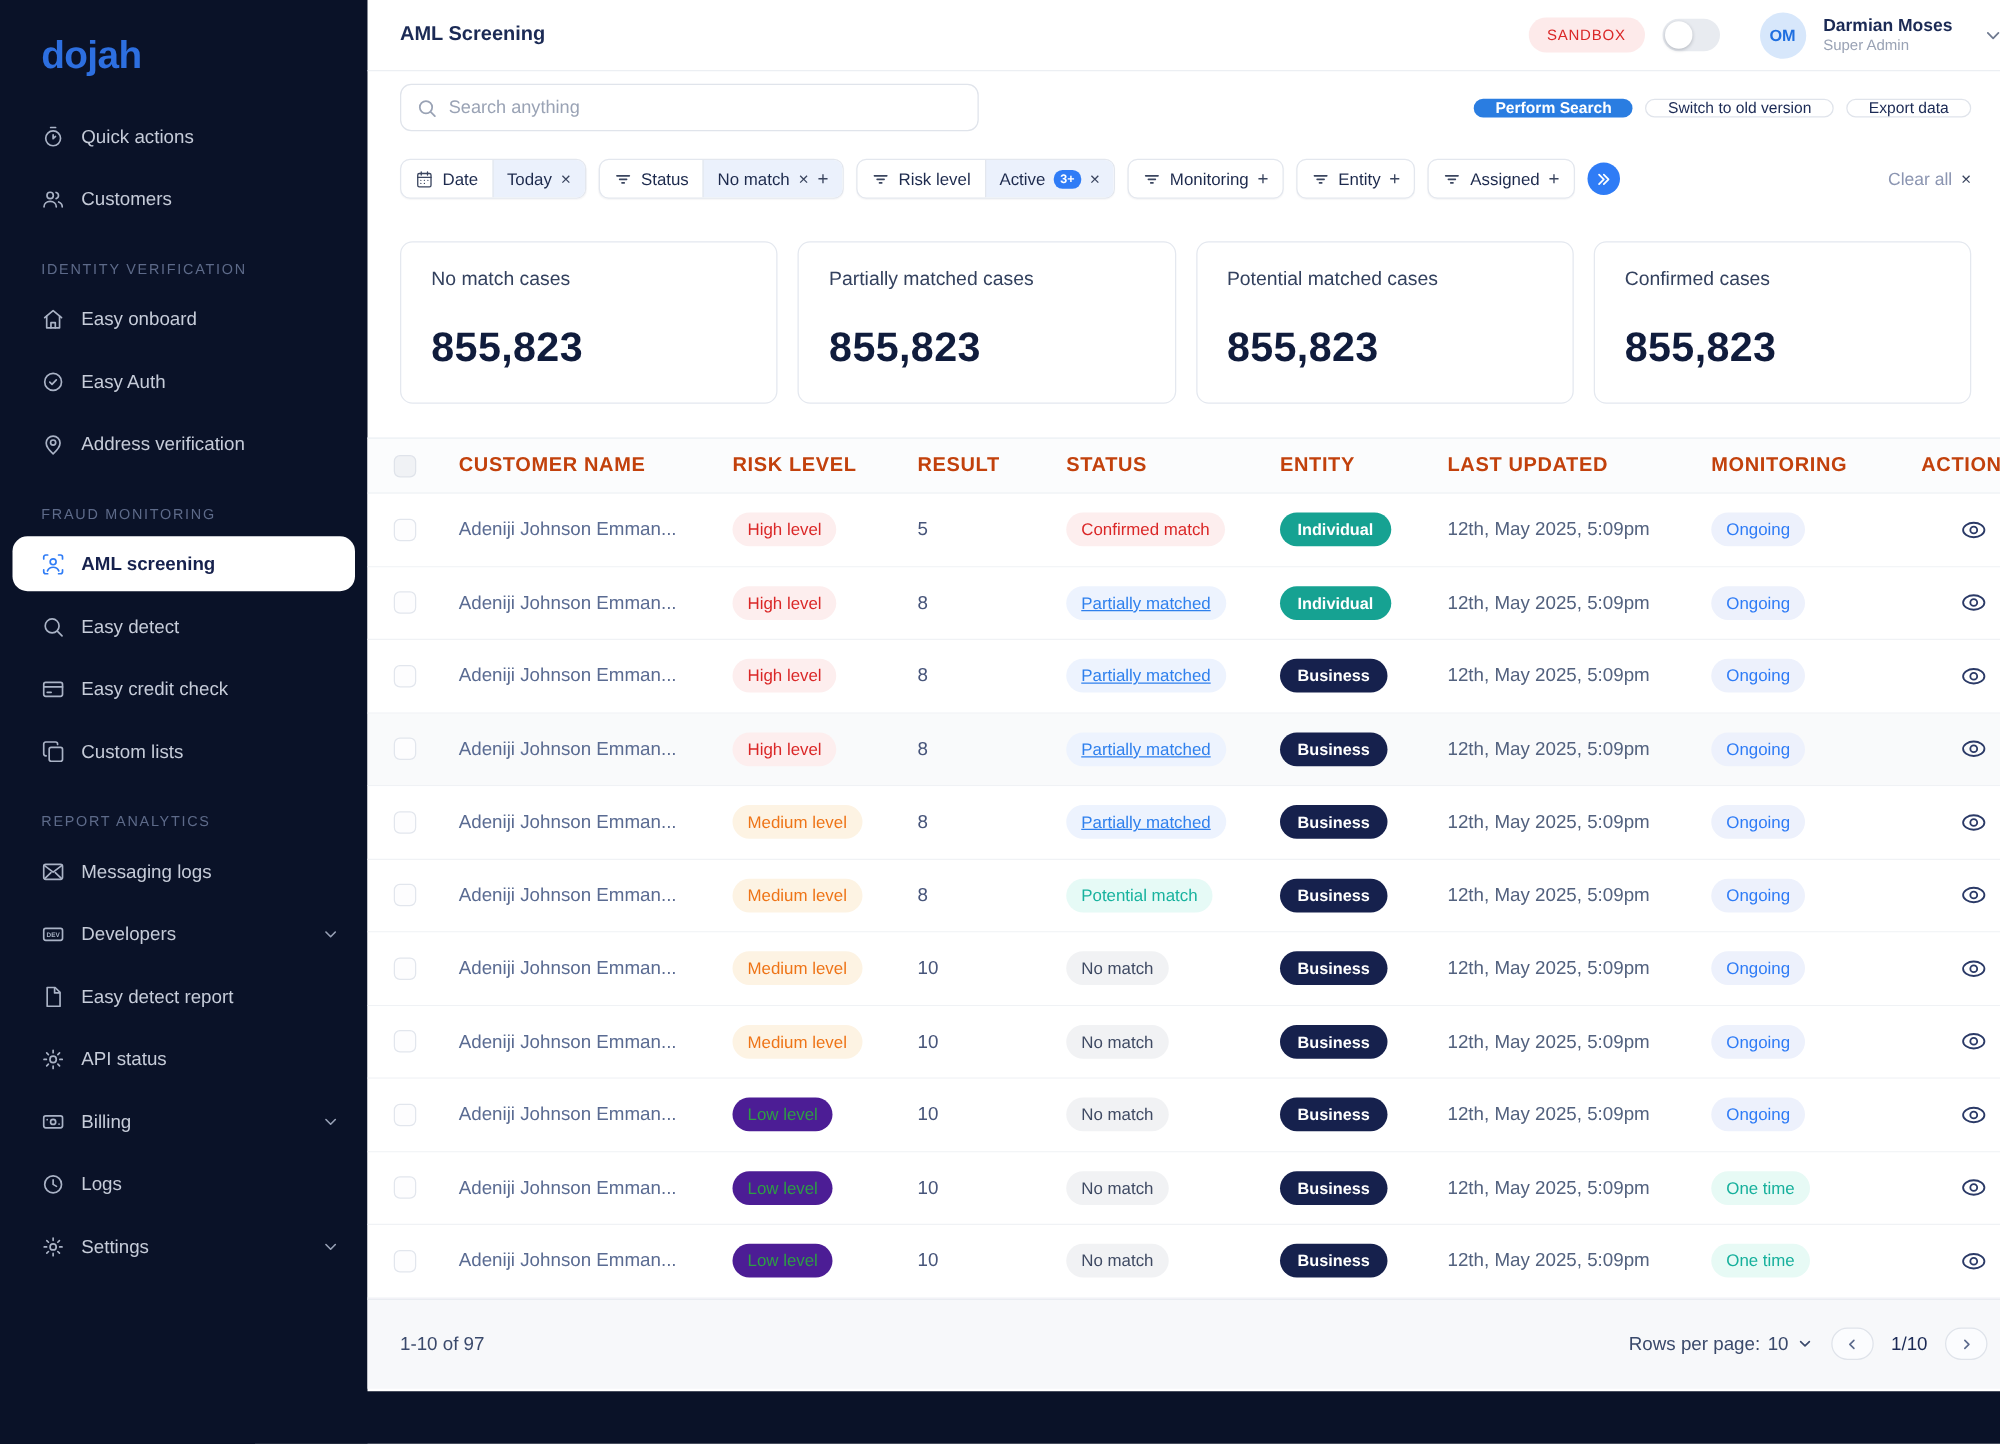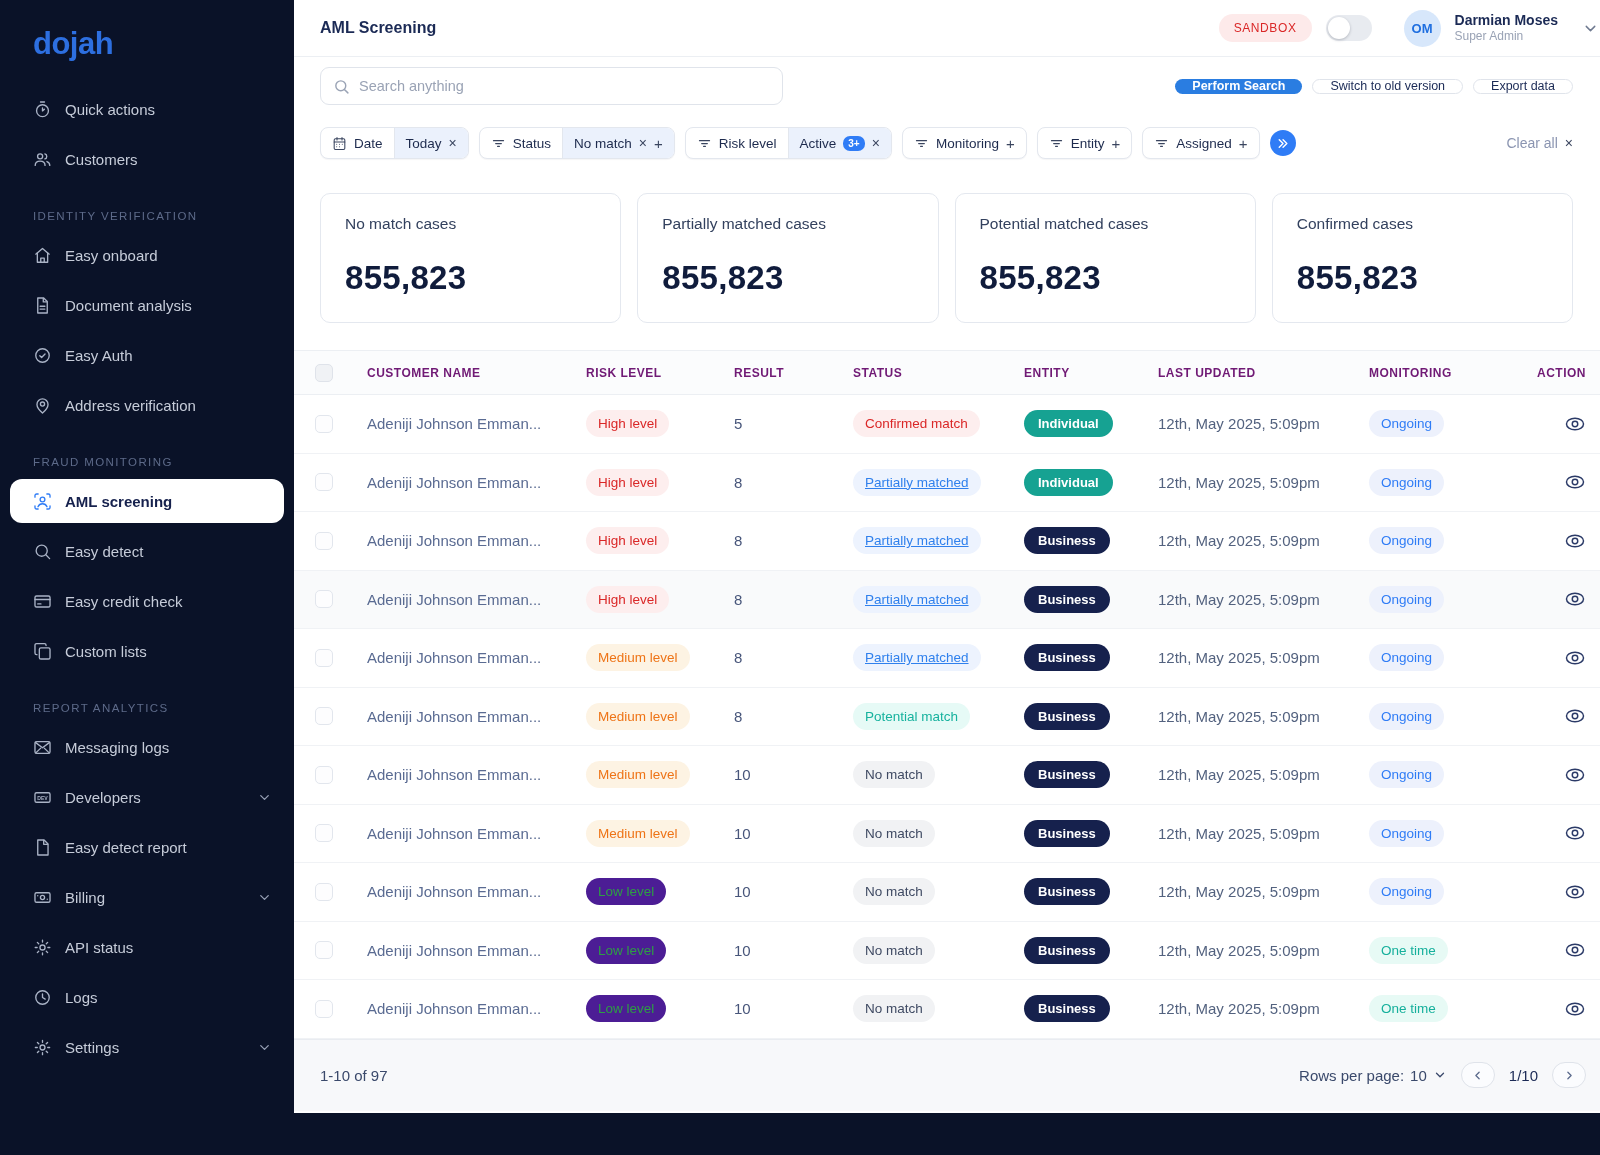--- a/index.html
+++ b/index.html
@@ -60,21 +60,21 @@
   .clear-all { margin-left:auto; color:#8b95b1; font-size:14px; display:flex; align-items:center; gap:7px; cursor:pointer; }
 
   .stats { display:flex; gap:16px; padding:0 60px 0 26px; margin-top:34px; flex-shrink:0; }
   .stat-card { flex:1; height:130px; border:1px solid #e4e8ef; border-radius:10px; padding:21px 24px; }
   .stat-label { font-size:15.5px; color:#33415e; }
   .stat-value { font-size:33px; font-weight:700; color:#101c3c; margin-top:26px; letter-spacing:0.3px; }
 
   .table { margin-top:27px; flex-shrink:0; }
   .thead, .trow { display:grid; grid-template-columns:52px 219px 148px 119px 171px 134px 211px 168px 1fr; padding-left:21px; padding-right:47px; align-items:center; }
   .thead { height:45px; background:#fbfcfd; border-top:1px solid #eceff3; border-bottom:1px solid #eceff3; }
-  .th { font-size:12px; font-weight:700; color:#701a75; letter-spacing:0.5px; }
+  .th { font-size:16px; font-weight:700; color:#c2410c; letter-spacing:0.5px; }
   .th.right, .cell.right { justify-self:end; }
   .trow { height:58.5px; border-bottom:1px solid #f0f2f5; background:#fff; }
   .trow.shaded { background:#f9fafb; }
   .checkbox { width:18px; height:18px; border:1.5px solid #e2e6ed; border-radius:5px; background:#fdfdfe; cursor:pointer; }
   .thead .checkbox { background:#f0f2f5; border-color:#dfe3ea; }
   .cell { font-size:15px; color:#47557a; }
   .cell.name { color:#5a6b92; }
   .cell.date { color:#53627f; }
   .pill { display:inline-block; font-size:13.5px; padding:6px 12px; border-radius:15px; }
   .risk-high { color:#da2727; background:#fdeeee; }
@@ -136,30 +136,20 @@
               <path d="M3.5 10.3L12 3.2l8.5 7.1"></path>
               <path d="M5.5 8.8V20.5h13V8.8"></path>
               <path d="M9.8 20.5v-5.2h4.4v5.2"></path>
             </svg>
           </span>
           <span class="lbl">Easy onboard</span>
         </div>
         <div class="side-item">
           <span class="icon">
             <svg viewBox="0 0 24 24" fill="none" stroke="currentColor" stroke-width="1.7" stroke-linecap="round" stroke-linejoin="round">
-              <path d="M6 2.5h7.5L18 7v14.5H6z"></path>
-              <path d="M13 3v4.5h4.5"></path>
-              <path d="M9 13h6M9 16.5h6"></path>
-            </svg>
-          </span>
-          <span class="lbl">Document analysis</span>
-        </div>
-        <div class="side-item">
-          <span class="icon">
-            <svg viewBox="0 0 24 24" fill="none" stroke="currentColor" stroke-width="1.7" stroke-linecap="round" stroke-linejoin="round">
               <circle cx="12" cy="12" r="8.5"></circle>
               <path d="M8.6 12.2l2.3 2.3 4.3-4.5"></path>
             </svg>
           </span>
           <span class="lbl">Easy Auth</span>
         </div>
         <div class="side-item">
           <span class="icon">
             <svg viewBox="0 0 24 24" fill="none" stroke="currentColor" stroke-width="1.7" stroke-linecap="round" stroke-linejoin="round">
               <path d="M12 21.5c4.4-3.9 7-7.5 7-10.9a7 7 0 1 0-14 0c0 3.4 2.6 7 7 10.9z"></path>
@@ -240,40 +230,40 @@
             <svg viewBox="0 0 24 24" fill="none" stroke="currentColor" stroke-width="1.7" stroke-linecap="round" stroke-linejoin="round">
               <path d="M6 2.5h8l5 5v14H6z"></path>
               <path d="M13.5 3v5h5"></path>
             </svg>
           </span>
           <span class="lbl">Easy detect report</span>
         </div>
         <div class="side-item">
           <span class="icon">
             <svg viewBox="0 0 24 24" fill="none" stroke="currentColor" stroke-width="1.7" stroke-linecap="round" stroke-linejoin="round">
+              <circle cx="12" cy="12" r="3.2"></circle>
+              <path d="M12 5.2V2.8M12 21.2v-2.4M5.2 12H2.8M21.2 12h-2.4M7.2 7.2L5.5 5.5M18.5 18.5l-1.7-1.7M16.8 7.2l1.7-1.7M5.5 18.5l1.7-1.7"></path>
+            </svg>
+          </span>
+          <span class="lbl">API status</span>
+        </div>
+        <div class="side-item">
+          <span class="icon">
+            <svg viewBox="0 0 24 24" fill="none" stroke="currentColor" stroke-width="1.7" stroke-linecap="round" stroke-linejoin="round">
               <rect x="2.5" y="6" width="19" height="12" rx="2"></rect>
               <circle cx="12" cy="12" r="2.6"></circle>
               <path d="M6 9.8v.01M18 14.2v.01"></path>
             </svg>
           </span>
           <span class="lbl">Billing</span>
           <span class="chev">
             <svg viewBox="0 0 24 24" fill="none" stroke="currentColor" stroke-width="2.1" stroke-linecap="round" stroke-linejoin="round">
               <path d="M6 9l6 6 6-6"></path>
             </svg>
           </span>
-        </div>
-        <div class="side-item">
-          <span class="icon">
-            <svg viewBox="0 0 24 24" fill="none" stroke="currentColor" stroke-width="1.7" stroke-linecap="round" stroke-linejoin="round">
-              <circle cx="12" cy="12" r="3.2"></circle>
-              <path d="M12 5.2V2.8M12 21.2v-2.4M5.2 12H2.8M21.2 12h-2.4M7.2 7.2L5.5 5.5M18.5 18.5l-1.7-1.7M16.8 7.2l1.7-1.7M5.5 18.5l1.7-1.7"></path>
-            </svg>
-          </span>
-          <span class="lbl">API status</span>
         </div>
         <div class="side-item">
           <span class="icon">
             <svg viewBox="0 0 24 24" fill="none" stroke="currentColor" stroke-width="1.7" stroke-linecap="round" stroke-linejoin="round">
               <circle cx="12" cy="12" r="8.5"></circle>
               <path d="M12 7.5V12l3.4 2"></path>
             </svg>
           </span>
           <span class="lbl">Logs</span>
         </div>

